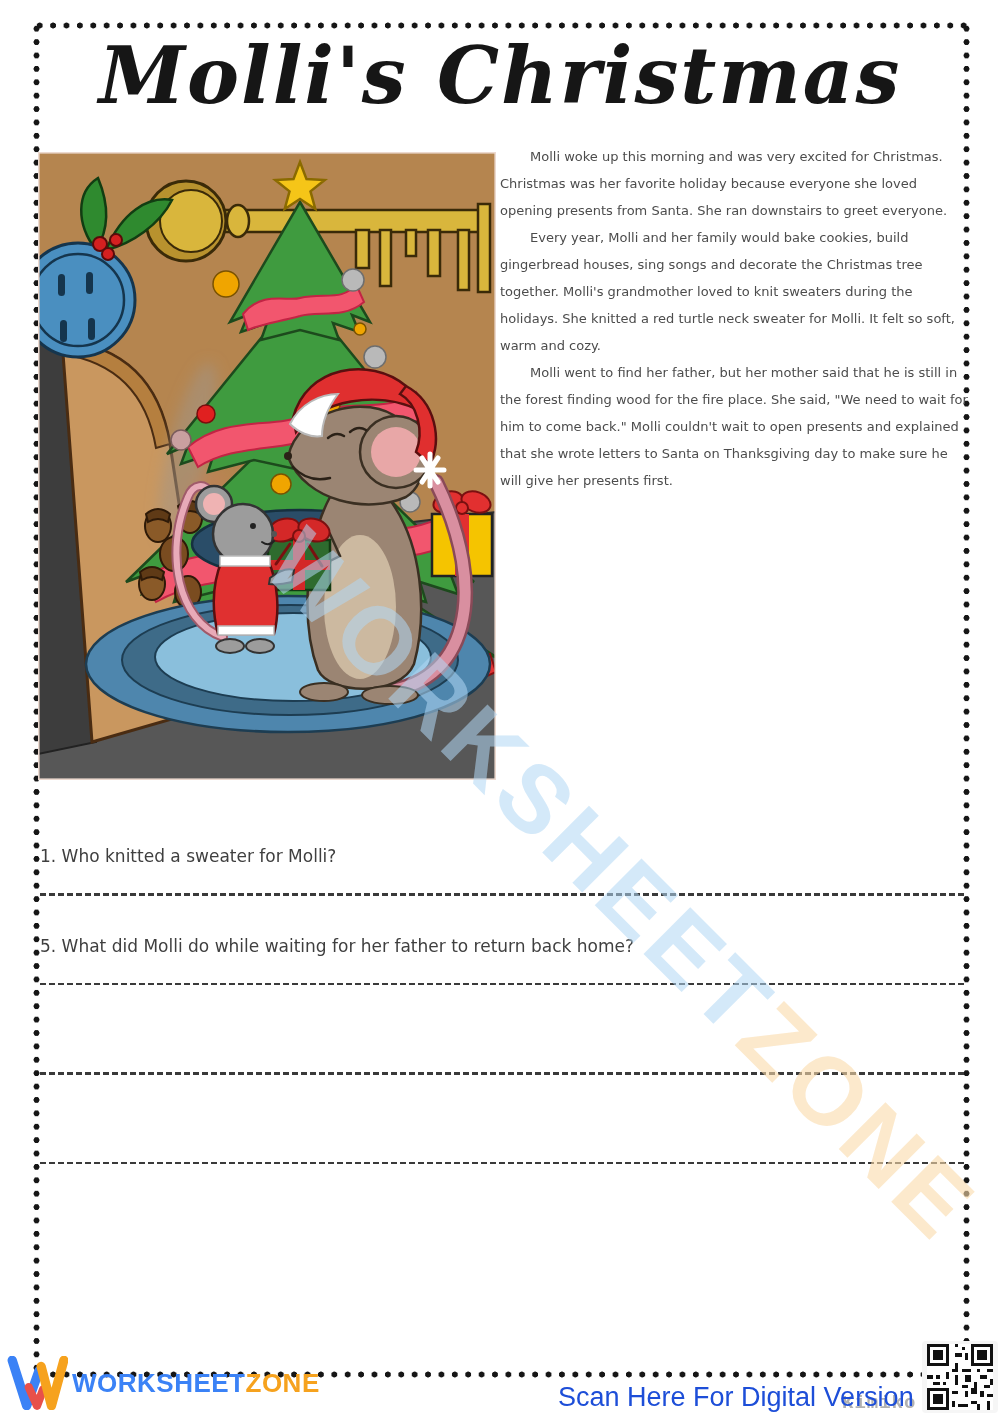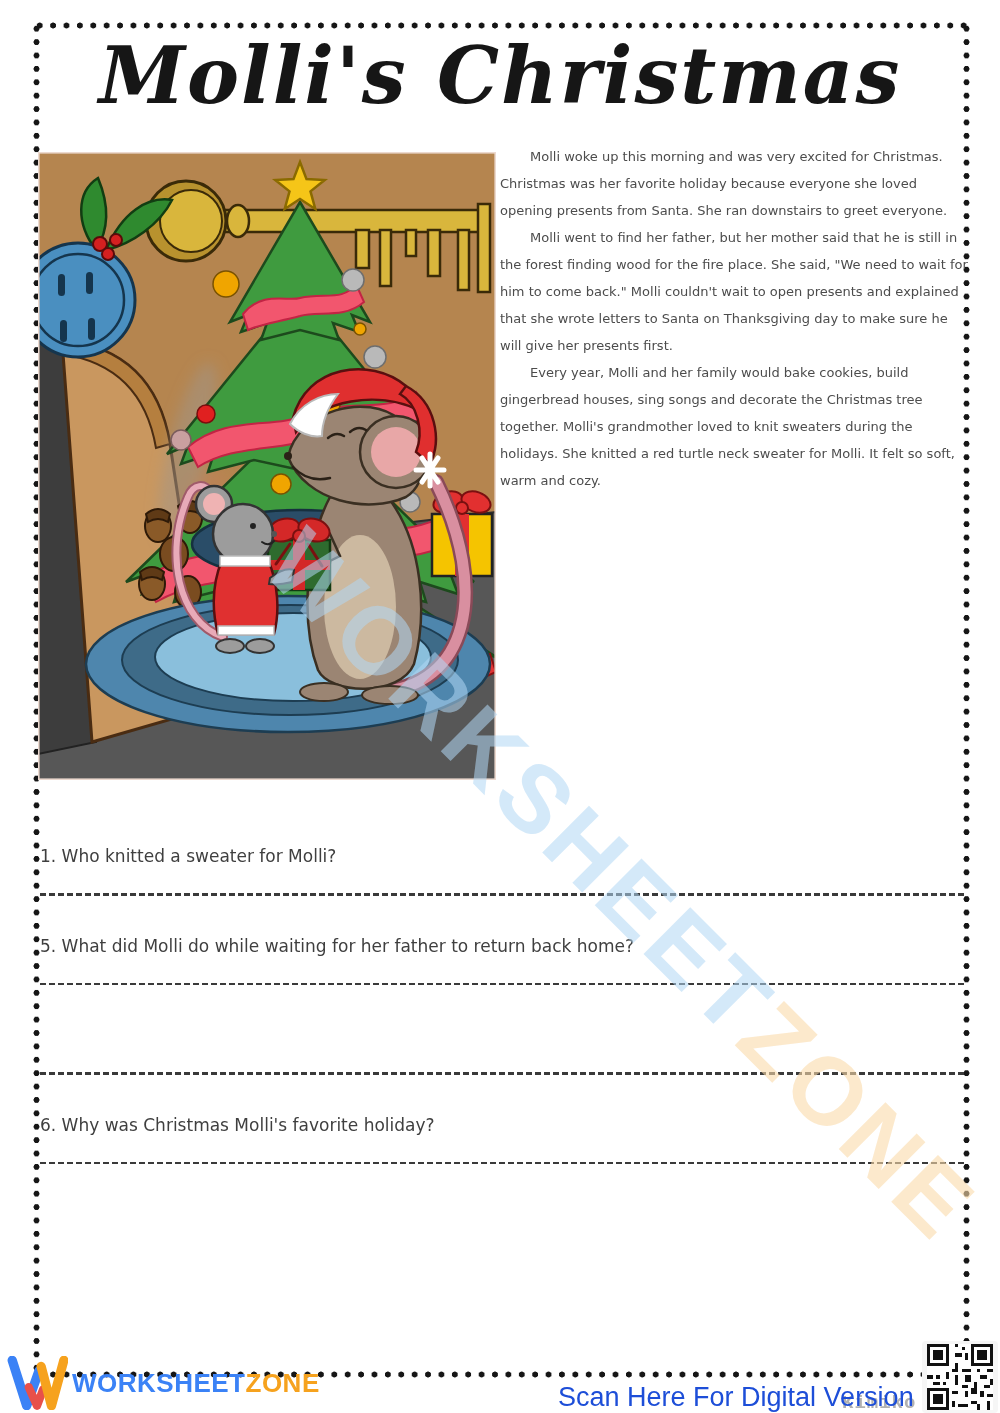--- a/index.html
+++ b/index.html
@@ -214,38 +214,37 @@
       <path d="M180,474 L236,474 L236,483 L180,483 Z" fill="#ffffff" stroke="#b9b9b9" stroke-width="1.5"></path>
       <path d="M232,426 C242,418 250,416 256,418 L254,430 C246,432 238,433 231,432 Z" fill="#9c9c9c" stroke="#333" stroke-width="2"></path>
       <ellipse cx="192" cy="494" rx="14" ry="7" fill="#9c9c9c" stroke="#333" stroke-width="2"></ellipse>
       <ellipse cx="222" cy="494" rx="14" ry="7" fill="#9c9c9c" stroke="#333" stroke-width="2"></ellipse>
     </g>
     <rect x="0.8" y="0.8" width="456.4" height="626.4" fill="none" stroke="#ecd9cf" stroke-width="1.6"></rect>
   </svg>
 
   <div class="passage">
     <p>Molli woke up this morning and was very excited for Christmas. Christmas was her favorite holiday because everyone she loved opening presents from Santa. She ran downstairs to greet everyone.</p>
+    <p>Every year, Molli and her family would bake cookies, build gingerbread houses, sing songs and decorate the Christmas tree together. Molli's grandmother loved to knit sweaters during the holidays. She knitted a red turtle neck sweater for Molli. It felt so soft, warm and cozy.</p>
     <p>Molli went to find her father, but her mother said that he is still in the forest finding wood for the fire place. She said, "We need to wait for him to come back." Molli couldn't wait to open presents and explained that she wrote letters to Santa on Thanksgiving day to make sure he will give her presents first.</p>
-    <p>Every year, Molli and her family would bake cookies, build gingerbread houses, sing songs and decorate the Christmas tree together. Molli's grandmother loved to knit sweaters during the holidays. She knitted a red turtle neck sweater for Molli. It felt so soft, warm and cozy.</p>
   </div>
 
   <div class="questions">
     <div class="qblock">
       <div class="qtext">1. Who knitted a sweater for Molli?</div>
       <div class="aline"></div>
     </div>
     <div class="qblock">
       <div class="qtext">5. What did Molli do while waiting for her father to return back home?</div>
       <div class="aline"></div>
     </div>
     <div class="qblock">
       <div class="aline"></div>
     </div>
     <div class="qblock">
-      <div class="qtext">6. Why was Christmas Molli's favorite holiday?</div>
       <div class="aline"></div>
     </div>
   </div>
 
   <div class="watermark">
     <span class="wm-blue">WORKSHEET</span><span class="wm-orange">ZONE</span>
   </div>
 
   <div class="logo">
     <svg width="62" height="54" viewBox="0 0 60 52">

